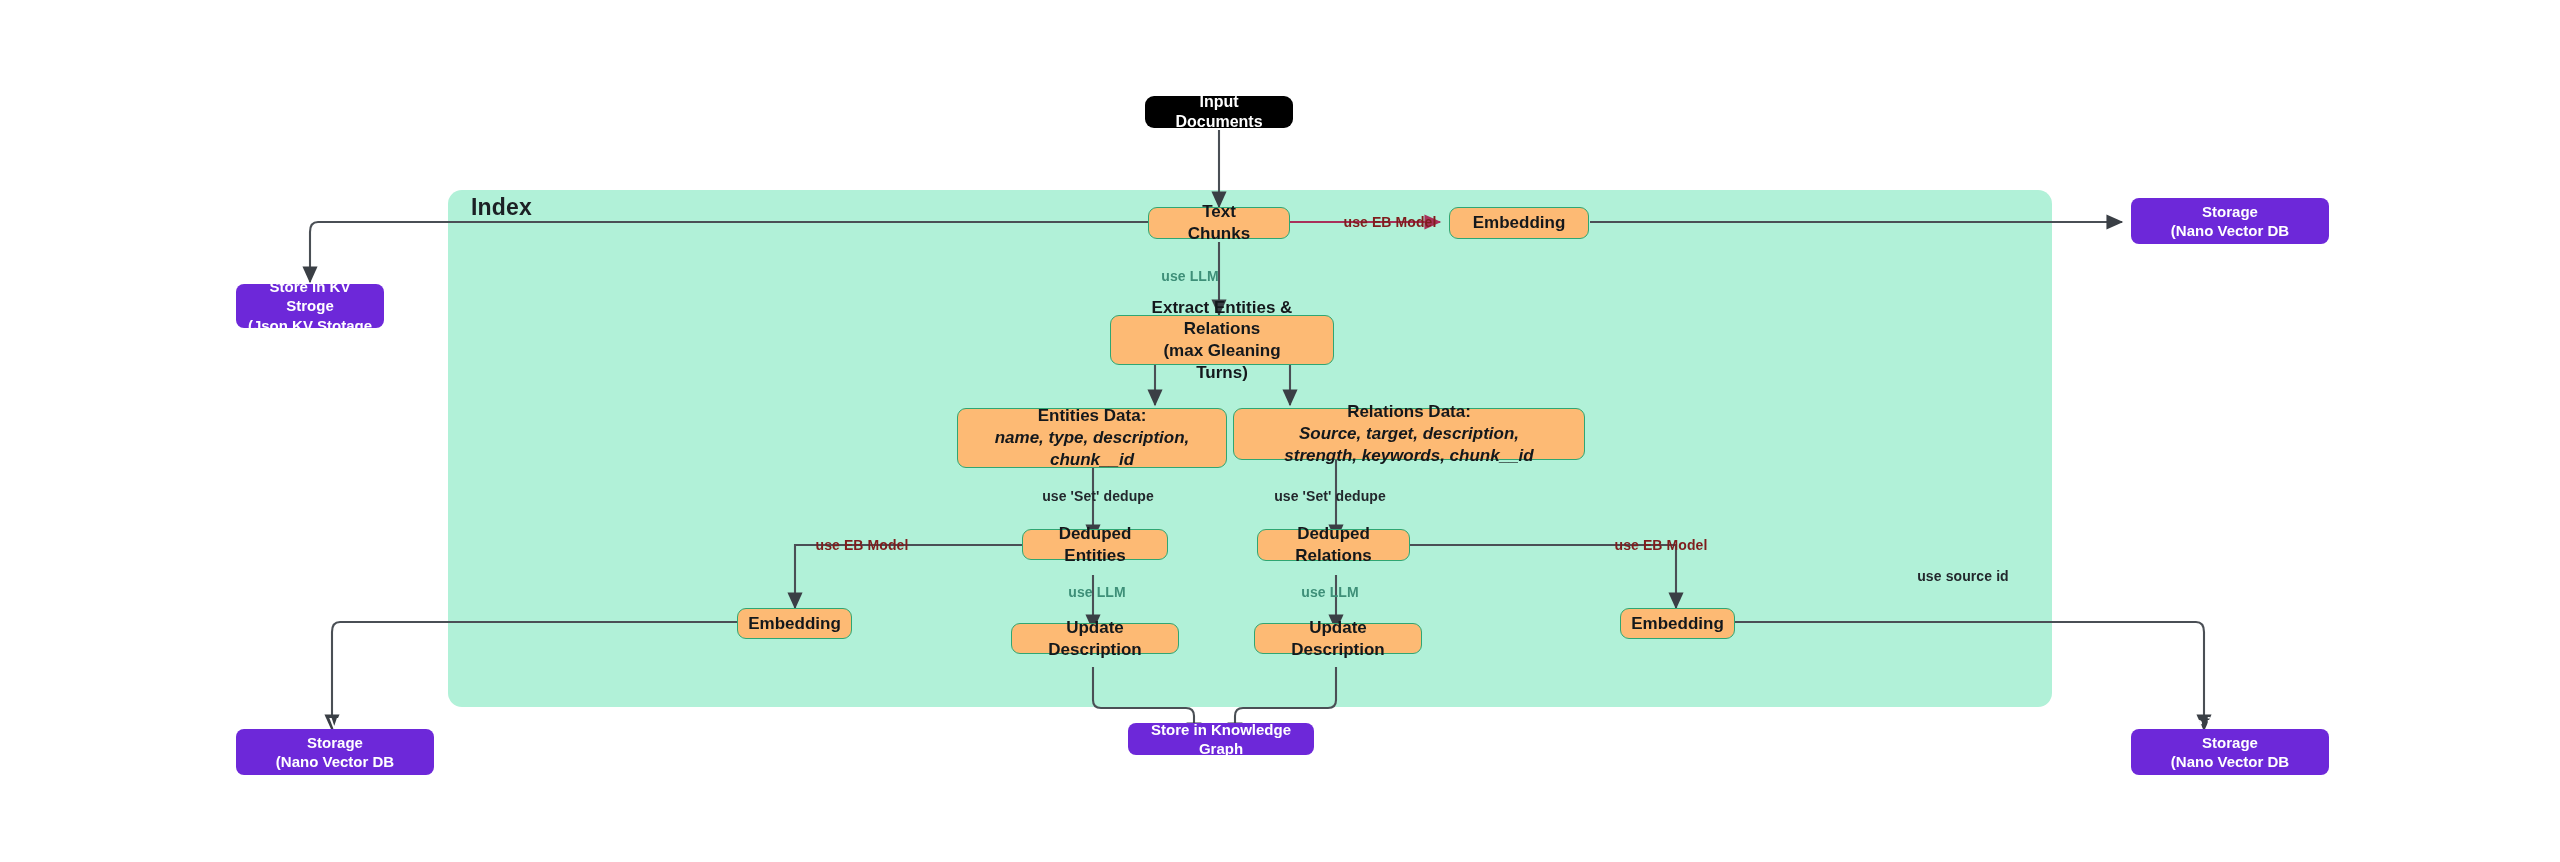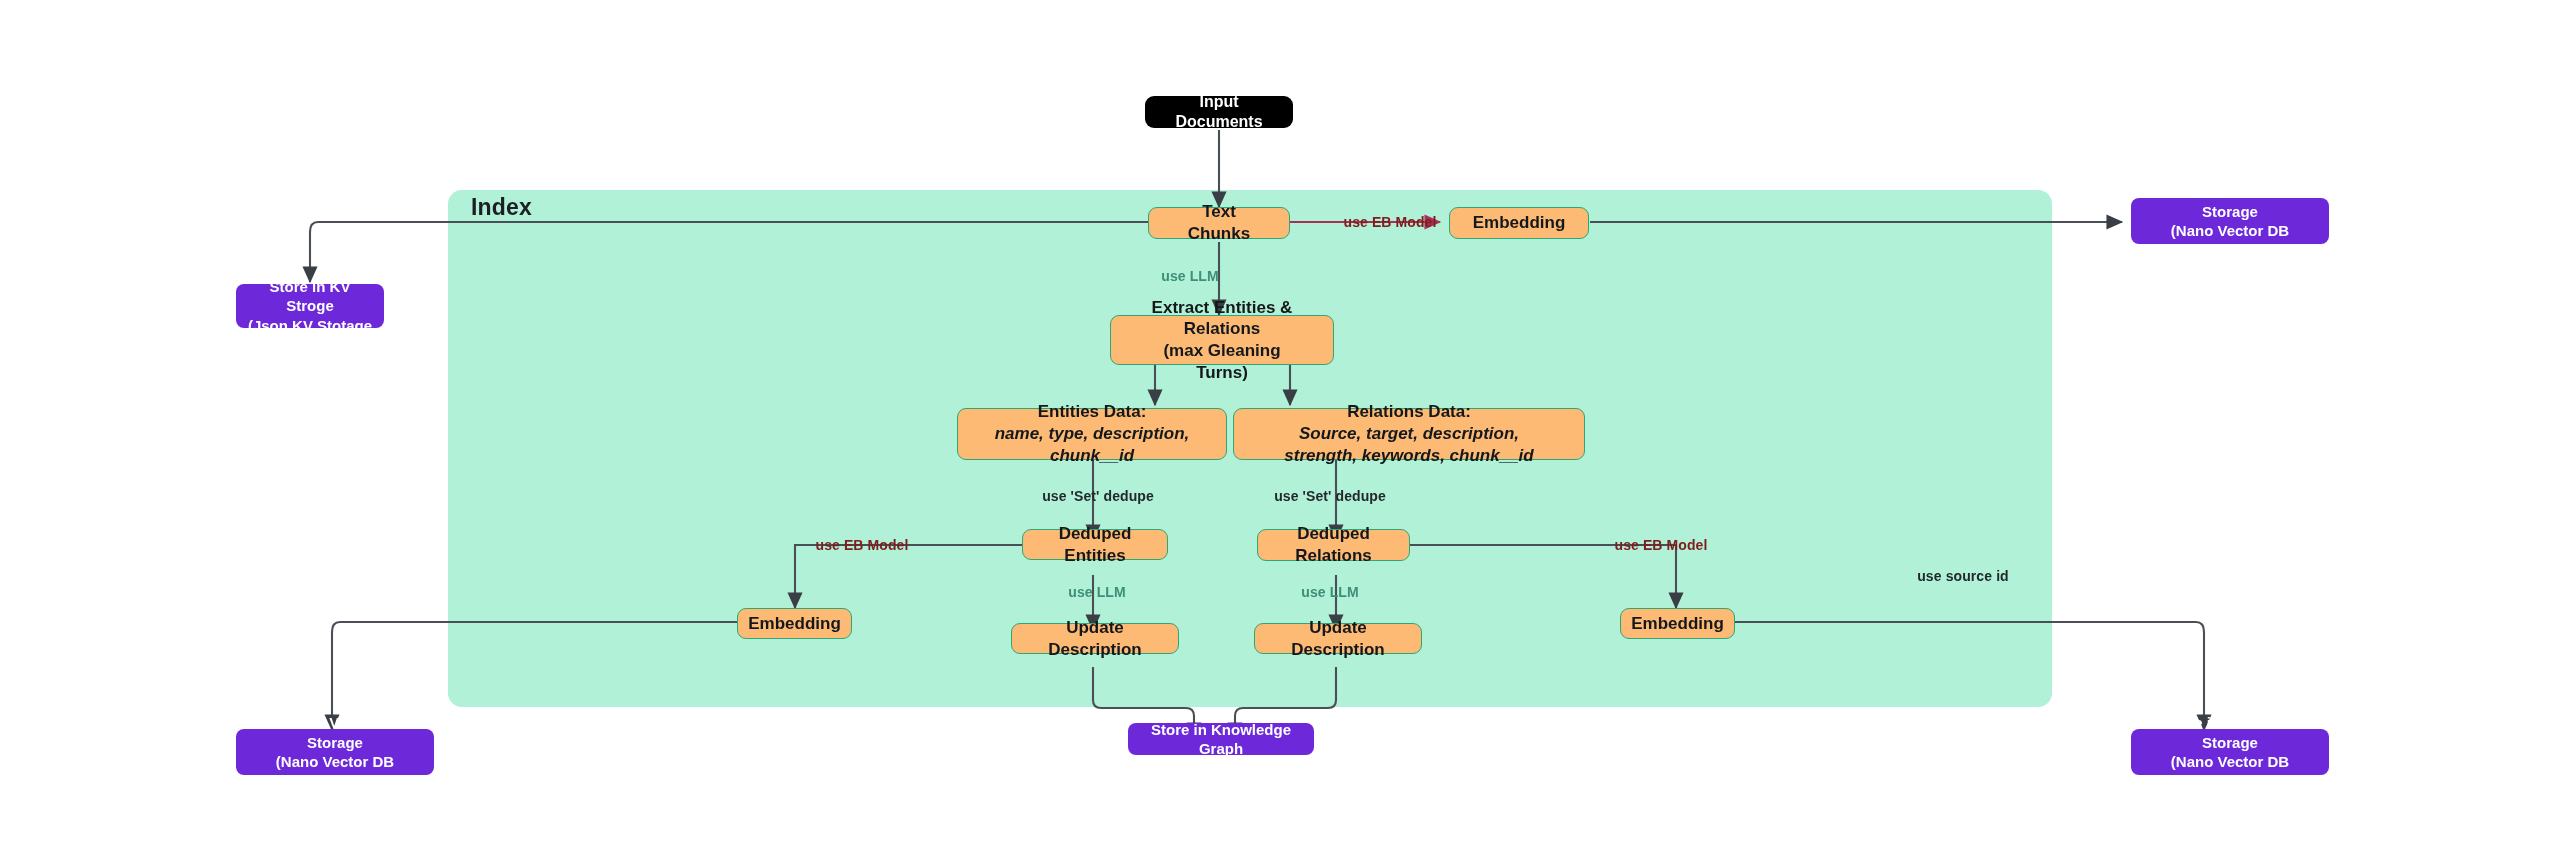--- a/index.html
+++ b/index.html
@@ -165,21 +165,21 @@
 
   <div class="node node-process" style="left:1449px; top:207px; width:140px; height:32px;">
     <span>Embedding</span>
   </div>
 
   <div class="node node-process" style="left:1110px; top:315px; width:224px; height:50px;">
     <span>Extract Entities &amp; Relations</span>
     <span>(max Gleaning Turns)</span>
   </div>
 
-  <div class="node node-process" style="left:957px; top:408px; width:270px; height:52px;">
+  <div class="node node-process" style="left:957px; top:408px; width:270px; height:60px;">
     <span>Entities Data:</span>
     <span class="sub">name, type, description, chunk__id</span>
   </div>
 
   <div class="node node-process" style="left:1233px; top:408px; width:352px; height:52px;">
     <span>Relations Data:</span>
     <span class="sub">Source, target, description, strength, keywords, chunk__id</span>
   </div>
 
   <div class="node node-process" style="left:1022px; top:529px; width:146px; height:31px;">

